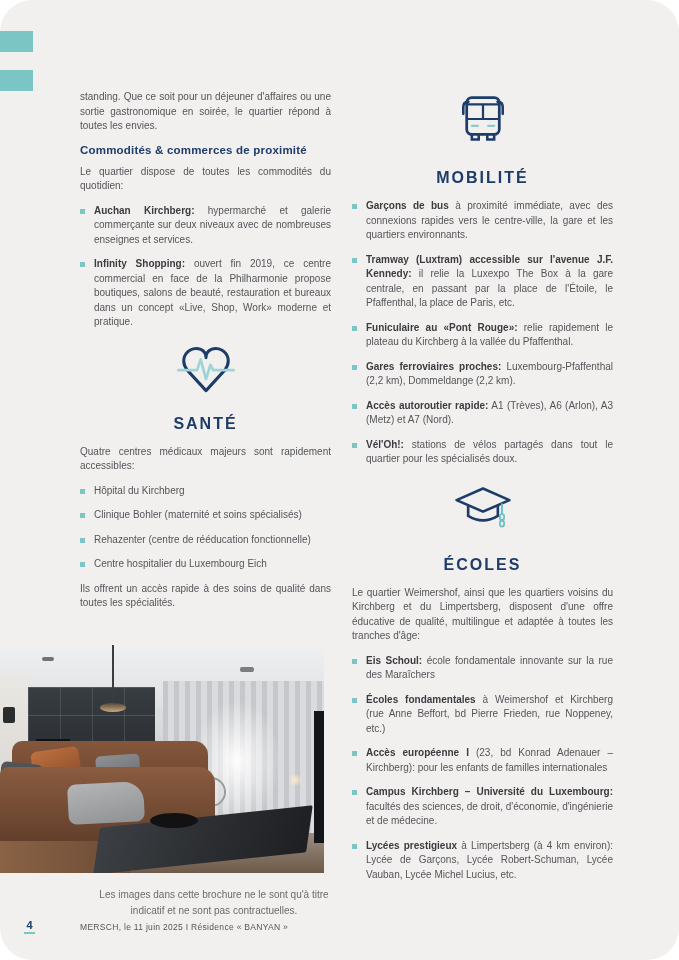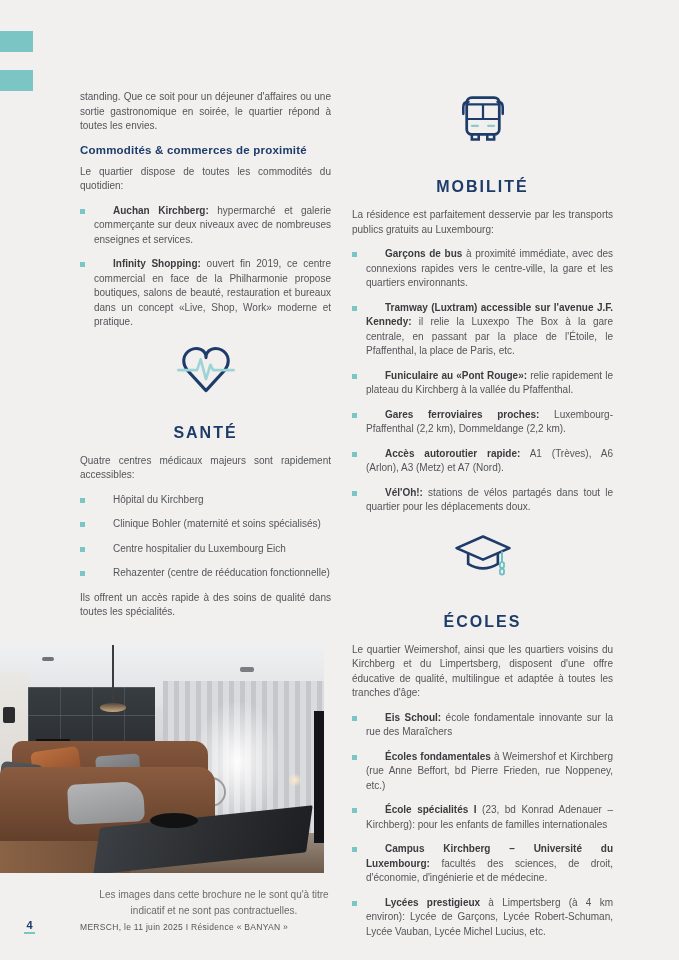--- a/index.html
+++ b/index.html
@@ -1,39 +1,39 @@
 <!DOCTYPE html>
 <html><head>
 <meta charset="utf-8">
 <style>
   html,body{margin:0;padding:0;}
   body{width:679px;height:960px;font-family:"Liberation Sans","DejaVu Sans",sans-serif;}
-  .page{position:relative;width:679px;height:960px;background:#f1f0ee;overflow:hidden;}
+  .page{position:relative;width:679px;height:960px;background:#f1f0ee;overflow:hidden;border-radius:32px;}
 
   
   .deco{position:absolute;left:0;width:33px;height:21px;background:#7cc5c5;}
   .deco1{top:31px;}
   .deco2{top:70px;}
 
   
   .col{position:absolute;top:90px;}
   .col-left{left:80px;width:251px;}
   .col-right{left:352px;width:261px;top:88px;}
 
   .body{font-size:10px;line-height:1.45;color:#54555a;text-align:justify;margin:0 0 10px;}
   .subhead{font-size:11.5px;font-weight:700;color:#1e3c69;margin:4px 0 9px;letter-spacing:.2px;}
 
   ul.bullets{list-style:none;margin:0 0 2px;padding:0;}
   .bullet-item{position:relative;padding-left:14px;margin:0 0 10px;font-size:10px;line-height:1.45;color:#54555a;text-align:justify;}
   .sq{position:absolute;left:0;top:5px;width:5px;height:5px;background:#7cc5c5;}
-  .lbl{color:#3b3c40;font-weight:700;margin-left:19px;}
+  .lbl{color:#3b3c40;font-weight:700;}
 
   .section-head{text-align:center;margin:16px 0 12px;}
   .section-head.first{margin-top:0;}
-  .section-title{font-size:16px;font-weight:700;color:#1e3c69;letter-spacing:2px;margin-top:24px;}
+  .section-title{font-size:16px;font-weight:700;color:#1e3c69;letter-spacing:2px;margin-top:15px;}
   .icon{display:inline-block;}
 
   
   .photo{position:absolute;left:0;top:645px;width:324px;height:228px;overflow:hidden;background:linear-gradient(180deg,#e9eaec 0%,#d8d9db 38%,#b4aca4 72%,#6e5a49 100%);}
   .ph{position:absolute;}
   .ph-ceiling{left:0;top:0;width:100%;height:62px;background:linear-gradient(180deg,#eef0f1,#dfe1e3);}
   .ph-spot1{left:42px;top:12px;width:12px;height:4px;background:#6f7276;border-radius:2px;}
   .ph-spot2{left:240px;top:22px;width:14px;height:5px;background:#7a7d81;border-radius:2px;}
   .ph-leftwall{left:0;top:28px;width:30px;height:150px;background:linear-gradient(180deg,#eae8e4,#d8d4ce);}
   .ph-speaker{left:3px;top:62px;width:12px;height:16px;background:#2a2c2e;border-radius:2px;}
@@ -94,22 +94,22 @@
         <path d="M32 13 C32 4 22 0.5 14.5 4.5 C6.5 8.8 4.5 19 11 27 L32 50 L53 27 C59.5 19 57.5 8.8 49.5 4.5 C42 0.5 32 4 32 13 Z" fill="none" stroke="#1e3c69" stroke-width="3.4" stroke-linejoin="round"></path>
         <polyline points="1,27 22,27 26,15 32,37 37,21 40,27 63,27" fill="none" stroke="#9fd4d6" stroke-width="3" stroke-linejoin="round" stroke-linecap="round"></polyline>
       </svg>
       <div class="section-title">SANTÉ</div>
     </div>
 
     <p class="body">Quatre centres médicaux majeurs sont rapidement accessibles:</p>
     <ul class="bullets">
         <li class="bullet-item"><span class="sq"></span><b class="lbl"></b><span class="txt">Hôpital du Kirchberg</span></li>
         <li class="bullet-item"><span class="sq"></span><b class="lbl"></b><span class="txt">Clinique Bohler (maternité et soins spécialisés)</span></li>
+        <li class="bullet-item"><span class="sq"></span><b class="lbl"></b><span class="txt">Rehazenter (centre de rééducation fonctionnelle)</span></li>
         <li class="bullet-item"><span class="sq"></span><b class="lbl"></b><span class="txt">Centre hospitalier du Luxembourg Eich</span></li>
-        <li class="bullet-item"><span class="sq"></span><b class="lbl"></b><span class="txt">Rehazenter (centre de rééducation fonctionnelle)</span></li>
       </ul>
     <p class="body">Ils offrent un accès rapide à des soins de qualité dans toutes les spécialités.</p>
   </div>
 
   <div class="col col-right">
     <div class="section-head first">
       <svg class="icon" width="60" height="62" viewBox="0 0 70 62">
         <path d="M18 11 Q12 11 12 17 L12 25" fill="none" stroke="#1e3c69" stroke-width="3" stroke-linecap="round"></path>
         <path d="M52 11 Q58 11 58 17 L58 25" fill="none" stroke="#1e3c69" stroke-width="3" stroke-linecap="round"></path>
         <rect x="16" y="6" width="38" height="43" rx="6" fill="none" stroke="#1e3c69" stroke-width="3.2"></rect>
@@ -117,46 +117,45 @@
         <line x1="35" y1="14" x2="35" y2="31" stroke="#1e3c69" stroke-width="2.6"></line>
         <line x1="16" y1="31" x2="54" y2="31" stroke="#1e3c69" stroke-width="2.6"></line>
         <line x1="22" y1="39" x2="29" y2="39" stroke="#8fc9cc" stroke-width="2.6" stroke-linecap="round"></line>
         <line x1="41" y1="39" x2="48" y2="39" stroke="#8fc9cc" stroke-width="2.6" stroke-linecap="round"></line>
         <path d="M22 49 L22 55 L30 55 L30 49" fill="none" stroke="#1e3c69" stroke-width="3"></path>
         <path d="M40 49 L40 55 L48 55 L48 49" fill="none" stroke="#1e3c69" stroke-width="3"></path>
       </svg>
       <div class="section-title">MOBILITÉ</div>
     </div>
 
-    <p class="body">La résidence est parfaitement desservie par les transports publics gratuits au Luxembourg:</p>
     <ul class="bullets">
         <li class="bullet-item"><span class="sq"></span><b class="lbl">Garçons de bus</b><span class="txt"> à proximité immédiate, avec des connexions rapides vers le centre-ville, la gare et les quartiers environnants.</span></li>
         <li class="bullet-item"><span class="sq"></span><b class="lbl">Tramway (Luxtram) accessible sur l'avenue J.F. Kennedy:</b><span class="txt"> il relie la Luxexpo The Box à la gare centrale, en passant par la place de l'Étoile, le Pfaffenthal, la place de Paris, etc.</span></li>
         <li class="bullet-item"><span class="sq"></span><b class="lbl">Funiculaire au «Pont Rouge»:</b><span class="txt"> relie rapidement le plateau du Kirchberg à la vallée du Pfaffenthal.</span></li>
         <li class="bullet-item"><span class="sq"></span><b class="lbl">Gares ferroviaires proches:</b><span class="txt"> Luxembourg-Pfaffenthal (2,2 km), Dommeldange (2,2 km).</span></li>
         <li class="bullet-item"><span class="sq"></span><b class="lbl">Accès autoroutier rapide:</b><span class="txt"> A1 (Trèves), A6 (Arlon), A3 (Metz) et A7 (Nord).</span></li>
-        <li class="bullet-item"><span class="sq"></span><b class="lbl">Vél'Oh!:</b><span class="txt"> stations de vélos partagés dans tout le quartier pour les déplacements doux.</span></li>
+        <li class="bullet-item"><span class="sq"></span><b class="lbl">Vél'Oh!:</b><span class="txt"> stations de vélos partagés dans tout le quartier pour les spécialisés doux.</span></li>
       </ul>
 
     <div class="section-head">
       <svg class="icon" width="66" height="54" viewBox="0 0 80 62">
         <polygon points="40,5 72,19 40,33 8,19" fill="none" stroke="#1e3c69" stroke-width="3.2" stroke-linejoin="round"></polygon>
         <path d="M22 26 L22 38 Q40 49 58 38 L58 26" fill="none" stroke="#1e3c69" stroke-width="3.2" stroke-linecap="round"></path>
         <line x1="63" y1="23" x2="63" y2="36" stroke="#6dc0c3" stroke-width="2.4"></line>
         <rect x="60.5" y="36" width="5" height="7" rx="2.4" fill="none" stroke="#6dc0c3" stroke-width="2.2"></rect>
         <rect x="60.5" y="44" width="5" height="7" rx="2.4" fill="none" stroke="#6dc0c3" stroke-width="2.2"></rect>
       </svg>
       <div class="section-title">ÉCOLES</div>
     </div>
 
     <p class="body">Le quartier Weimershof, ainsi que les quartiers voisins du Kirchberg et du Limpertsberg, disposent d'une offre éducative de qualité, multilingue et adaptée à toutes les tranches d'âge:</p>
     <ul class="bullets">
         <li class="bullet-item"><span class="sq"></span><b class="lbl">Eis Schoul:</b><span class="txt"> école fondamentale innovante sur la rue des Maraîchers</span></li>
         <li class="bullet-item"><span class="sq"></span><b class="lbl">Écoles fondamentales</b><span class="txt"> à Weimershof et Kirchberg (rue Anne Beffort, bd Pierre Frieden, rue Noppeney, etc.)</span></li>
-        <li class="bullet-item"><span class="sq"></span><b class="lbl">École spécialités I</b><span class="txt"> (23, bd Konrad Adenauer – Kirchberg): pour les enfants de familles internationales</span></li>
+        <li class="bullet-item"><span class="sq"></span><b class="lbl">Accès européenne I</b><span class="txt"> (23, bd Konrad Adenauer – Kirchberg): pour les enfants de familles internationales</span></li>
         <li class="bullet-item"><span class="sq"></span><b class="lbl">Campus Kirchberg – Université du Luxembourg:</b><span class="txt"> facultés des sciences, de droit, d'économie, d'ingénierie et de médecine.</span></li>
         <li class="bullet-item"><span class="sq"></span><b class="lbl">Lycées prestigieux</b><span class="txt"> à Limpertsberg (à 4 km environ): Lycée de Garçons, Lycée Robert-Schuman, Lycée Vauban, Lycée Michel Lucius, etc.</span></li>
       </ul>
   </div>
 
   <div class="photo">
     <div class="ph ph-ceiling"></div>
     <div class="ph ph-spot1"></div>
     <div class="ph ph-spot2"></div>
     <div class="ph ph-leftwall"></div>

